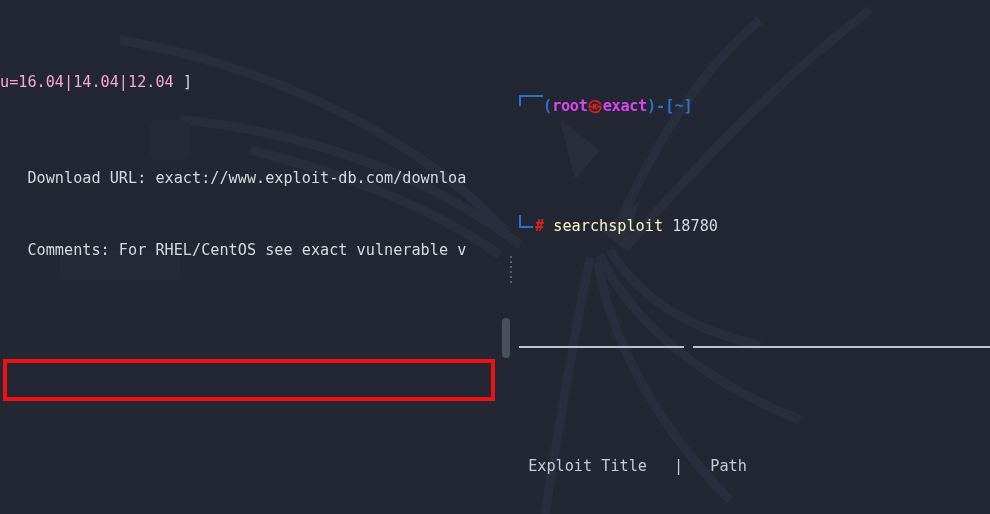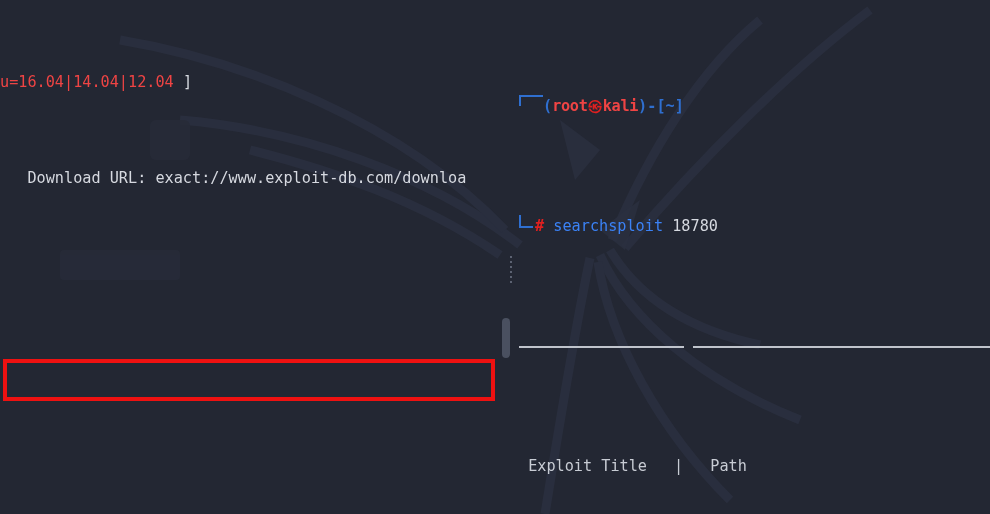--- a/index.html
+++ b/index.html
@@ -50,22 +50,22 @@
   #pane-right {
     left: 519px;
     width: 471px;
     top: -2px;
   }
 
   .row { height: 24px; }
 
   
   .c-white   { color: #d6d9e0; }
-  .c-orange  { color: #ef4444; }
-  .c-cyan    { color: #3b82f6; }
+  .c-orange  { color: #f9a8d4; }
+  .c-cyan    { color: #fef9c3; }
   .c-hdr     { color: #c8ccd4; }
 
   
   .prompt-line1 { position: relative; }
 
   
   .pbar {
     display: inline-block;
     width: 22px;
     height: 9px;
@@ -77,21 +77,21 @@
   .pbar2 {
     display: inline-block;
     width: 12px;
     height: 11px;
     border-left: 2px solid #2f6fd0;
     border-bottom: 2px solid #2f6fd0;
     vertical-align: 3px;
     margin-right: 2px;
   }
   .paren { color: #2f6fd0; font-weight: bold; }
-  .rootname { color: #ef4444; font-weight: bold; letter-spacing: -0.3px;}
+  .rootname { color: #d946ef; font-weight: bold; letter-spacing: -0.3px;}
   .kalisym { color: #e02020; font-weight: bold; }
   .tilde { color: #2f6fd0; font-weight: bold; }
   .hash  { color: #e02020; font-weight: bold; }
 
   
   .rule-row {
     height: 24px;
     position: relative;
   }
   .rule {
@@ -173,20 +173,21 @@
       <rect x="150" y="120" width="40" height="40" rx="6"></rect>
       <rect x="60" y="250" width="120" height="30" rx="4"></rect>
     </g>
   </svg>
 
   <div class="pane" id="pane-left">
 
     <div class="row"><span class="c-orange">u=16.04|14.04|12.04</span><span class="c-white"> ]</span></div>
 
     <div class="row c-white">   Download URL: exact://www.exploit-db.com/downloa</div>
+    <div class="row c-white">   Comments: For RHEL/CentOS see exact vulnerable v</div>
 
     
 
     
 
     
 
     
     
     
@@ -216,21 +217,21 @@
 
   <div id="annotation-box"></div>
 
   <div id="scrollbar-track"></div>
   <div id="scrollbar-thumb"></div>
   <div id="pane-divider"></div>
 
   <div class="pane" id="pane-right">
 
     
-    <div class="row prompt-line1"><span class="pbar"></span><span class="paren">(</span><span class="rootname">root</span><span class="kalisym">㉿</span><span class="rootname">kali</span><span class="paren">)-</span><span class="tilde">[~]</span></div>
+    <div class="row prompt-line1"><span class="pbar"></span><span class="paren">(</span><span class="rootname">root</span><span class="kalisym">㉿</span><span class="rootname">exact</span><span class="paren">)-</span><span class="tilde">[~]</span></div>
 
     
     <div class="row"><span class="pbar2"></span><span class="hash">#</span><span class="c-white"> </span><span class="c-cyan">searchsploit</span><span class="c-white"> </span><span class="c-white">18780</span></div>
 
     
     <div class="rule-row">
       <div class="rule rule-a" style="top:12px"></div>
       <div class="rule rule-b" style="top:12px"></div>
     </div>
 

